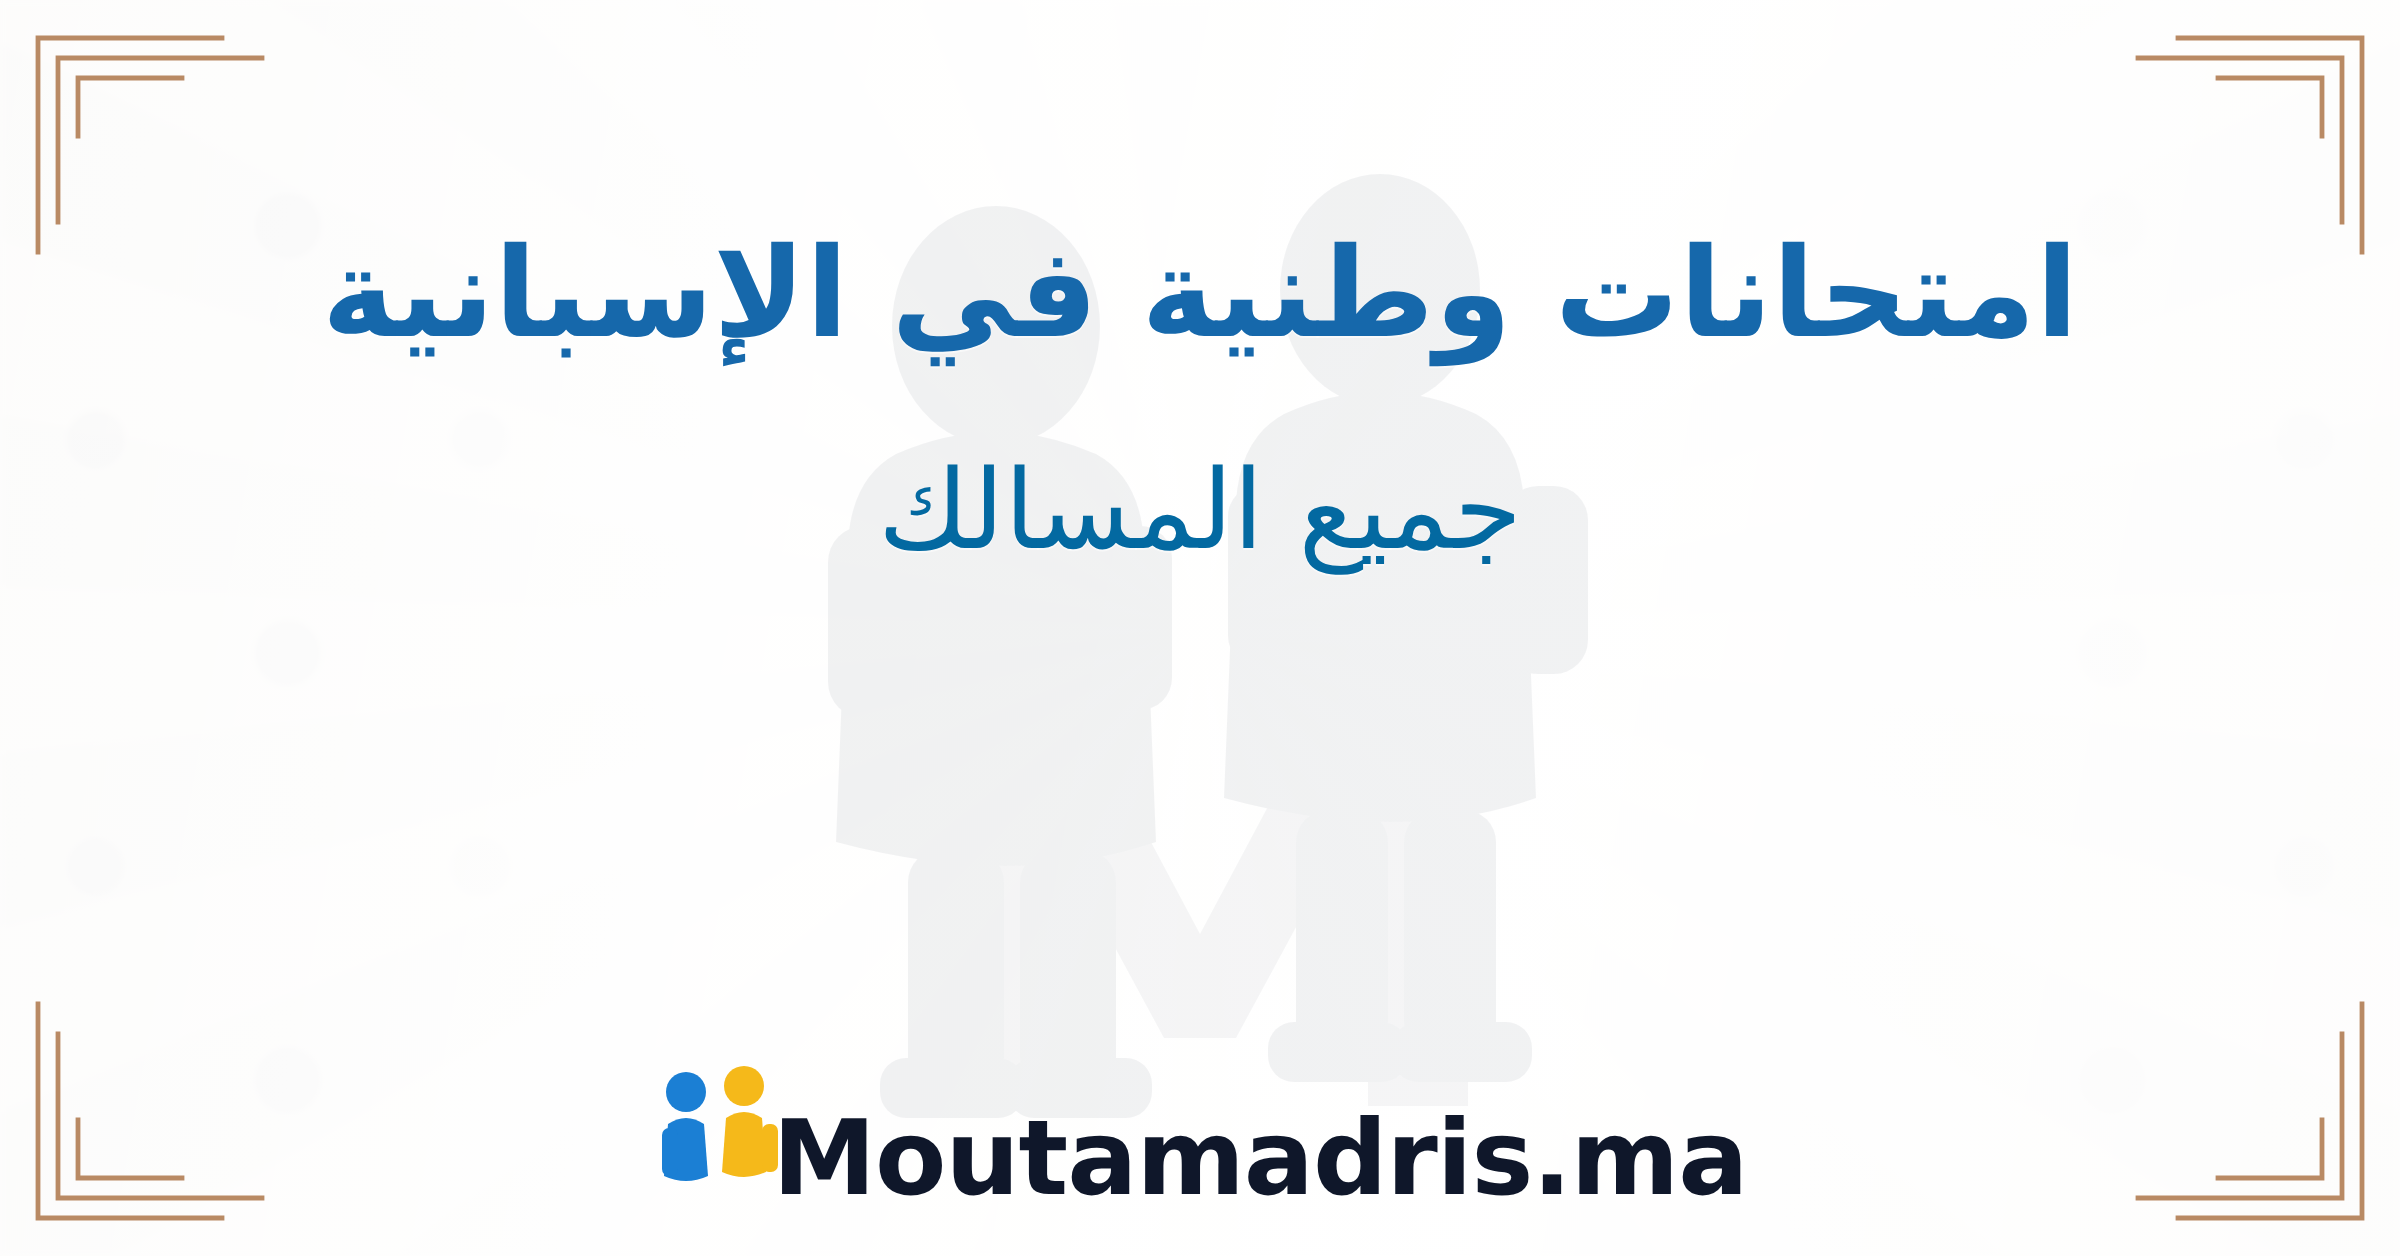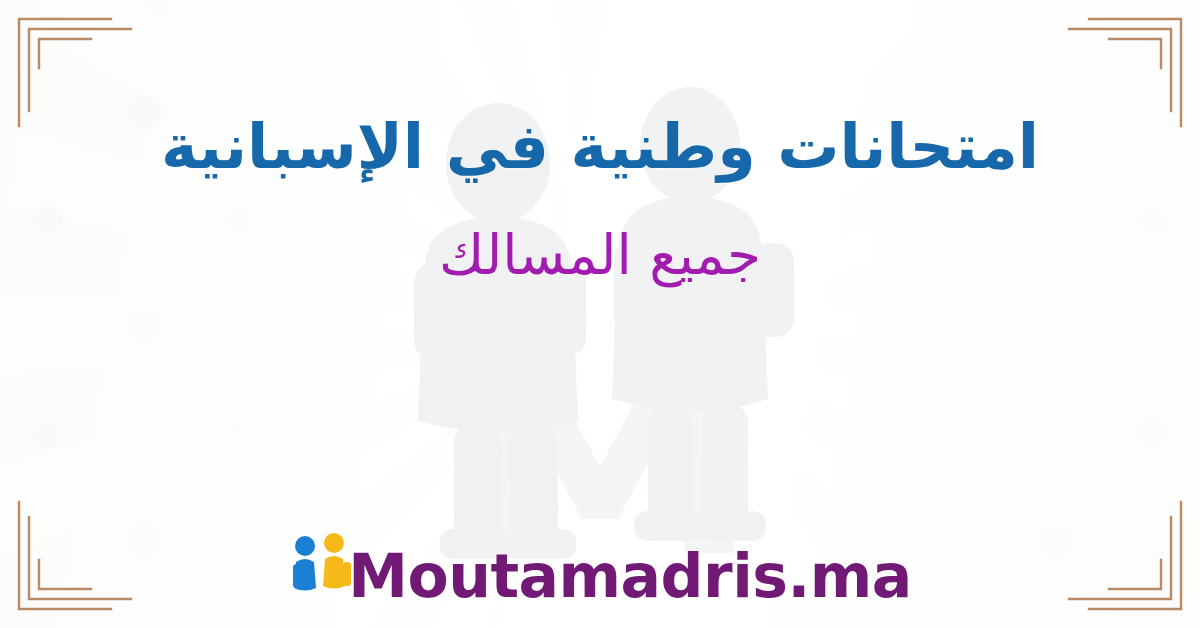--- a/index.html
+++ b/index.html
@@ -98,21 +98,21 @@
     line-height: 1.12;
     letter-spacing: 0;
     direction: rtl;
     margin-top: 112px;
     text-shadow: 0 1px 0 rgba(255,255,255,0.55);
   }
 
   .title-sub {
     margin: 0;
     padding: 0;
-    color: #a21caf;
+    color: #0369a1;
     font-family: "DejaVu Sans", "Liberation Sans", sans-serif;
     font-size: 55px;
     font-weight: 500;
     line-height: 1.1;
     direction: rtl;
     margin-top: 44px;
     text-shadow: 0 1px 0 rgba(255,255,255,0.5);
   }
 
   .tagline {
@@ -147,23 +147,23 @@
   .brand-mark {
     position: relative;
     width: 74px;
     height: 74px;
     margin-right: -14px;
     margin-bottom: 2px;
   }
   .brand-mark svg { width: 100%; height: 100%; display: block; }
   .brand-text {
     font-family: "DejaVu Sans", "Liberation Sans", sans-serif;
-    font-size: 60px;
+    font-size: 52px;
     font-weight: 700;
-    color: #701a75;
+    color: #0f172a;
     letter-spacing: -0.5px;
     line-height: 1;
     direction: ltr;
   }
 </style>
 </head>
 <body>
 
 <div class="poster">
 

